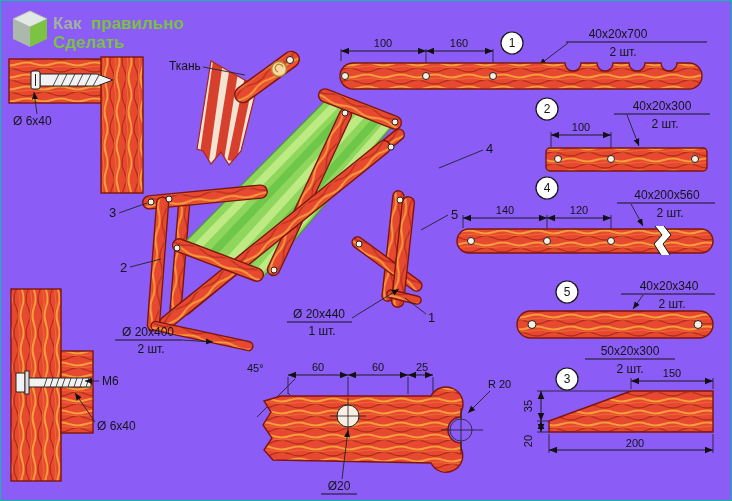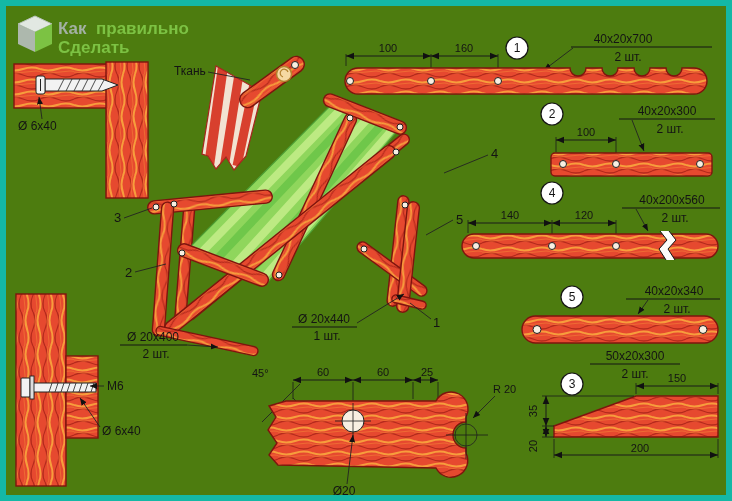--- a/index.html
+++ b/index.html
@@ -1,18 +1,18 @@
 <!DOCTYPE html>
 <html><head>
 <meta charset="utf-8">
 <style>
   html,body { margin:0; padding:0; background:#e9e9e9; }
   .canvas {
     position:relative; width:732px; height:501px;
-    background:#4d7c0f; border:6px solid #14b8a6; box-sizing:border-box;
+    background:#8b5cf6; border:1px solid #14b8a6; box-sizing:border-box;
     font-family:"Liberation Sans", sans-serif; overflow:hidden;
   }
   svg { display:block; font-family:"Liberation Sans", sans-serif; }
   .t11 { font-size:11px; fill:#141414; }
   .t12 { font-size:12px; fill:#141414; }
   .t13 { font-size:13px; fill:#141414; }
   .wm1 { font-size:17px; font-weight:bold; fill:#a3b1a3; }
   .wm2 { font-size:17px; font-weight:bold; fill:#7cc243; }
   .wood { fill:url(#grain); stroke:#7e140e; stroke-width:1.4; }
   .woodv { fill:url(#grainV); stroke:#7e140e; stroke-width:1.4; }

